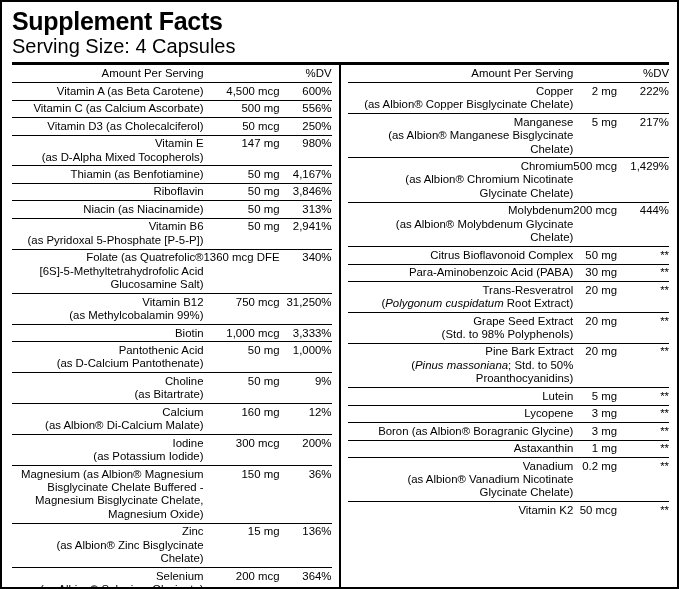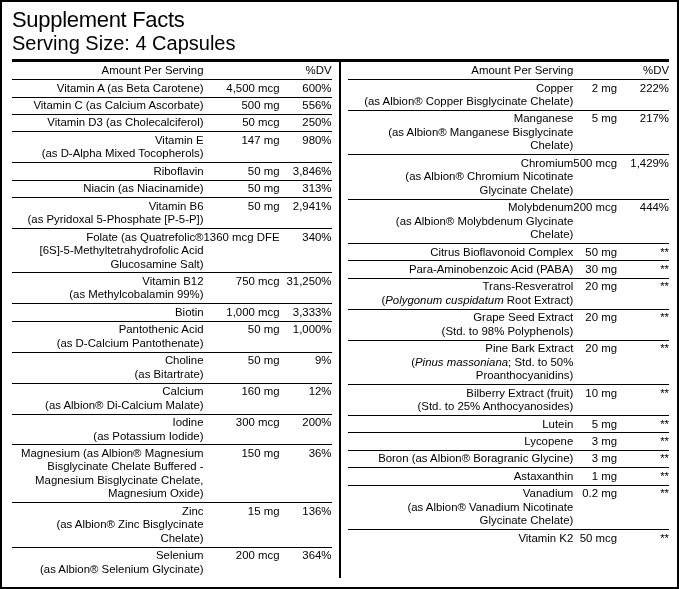--- a/index.html
+++ b/index.html
@@ -15,22 +15,22 @@
   .panel {
     width: 679px;
     height: 589px;
     position: relative;
     padding: 6px 8px 4px 10px;
     border: 2px solid #000;
     background: #fff;
     overflow: hidden;
   }
   .title {
-    font-size: 22px;
-    font-weight: normal;
+    font-size: 25px;
+    font-weight: bold;
     letter-spacing: -0.3px;
     line-height: 1.05;
     margin: 0 0 1px 0;
   }
   .serving {
     font-size: 20px;
     line-height: 1.15;
     margin: 0 0 4px 0;
   }
   .rule-thick {
@@ -115,20 +115,25 @@
               <td class="nm">Vitamin D3 (as Cholecalciferol)</td>
               <td class="amt">50 mcg</td>
               <td class="dv">250%</td>
             </tr>
             <tr>
               <td class="nm">Vitamin E<span class="sub">(as D-Alpha Mixed Tocopherols)</span></td>
               <td class="amt">147 mg</td>
               <td class="dv">980%</td>
             </tr>
             <tr>
+              <td class="nm">Thiamin (as Benfotiamine)</td>
+              <td class="amt">50 mg</td>
+              <td class="dv">4,167%</td>
+            </tr>
+            <tr>
               <td class="nm">Riboflavin</td>
               <td class="amt">50 mg</td>
               <td class="dv">3,846%</td>
             </tr>
             <tr>
               <td class="nm">Niacin (as Niacinamide)</td>
               <td class="amt">50 mg</td>
               <td class="dv">313%</td>
             </tr>
             <tr>
@@ -237,25 +242,20 @@
               <td class="nm">Grape Seed Extract<span class="sub">(Std. to 98% Polyphenols)</span></td>
               <td class="amt">20 mg</td>
               <td class="dv">**</td>
             </tr>
             <tr>
               <td class="nm">Pine Bark Extract<span class="sub">(<span class="ital">Pinus massoniana</span>; Std. to 50% Proanthocyanidins)</span></td>
               <td class="amt">20 mg</td>
               <td class="dv">**</td>
             </tr>
             <tr>
-              <td class="nm">Bilberry Extract (fruit)<span class="sub">(Std. to 25% Anthocyanosides)</span></td>
-              <td class="amt">10 mg</td>
-              <td class="dv">**</td>
-            </tr>
-            <tr>
               <td class="nm">Lutein</td>
               <td class="amt">5 mg</td>
               <td class="dv">**</td>
             </tr>
             <tr>
               <td class="nm">Lycopene</td>
               <td class="amt">3 mg</td>
               <td class="dv">**</td>
             </tr>
             <tr>

